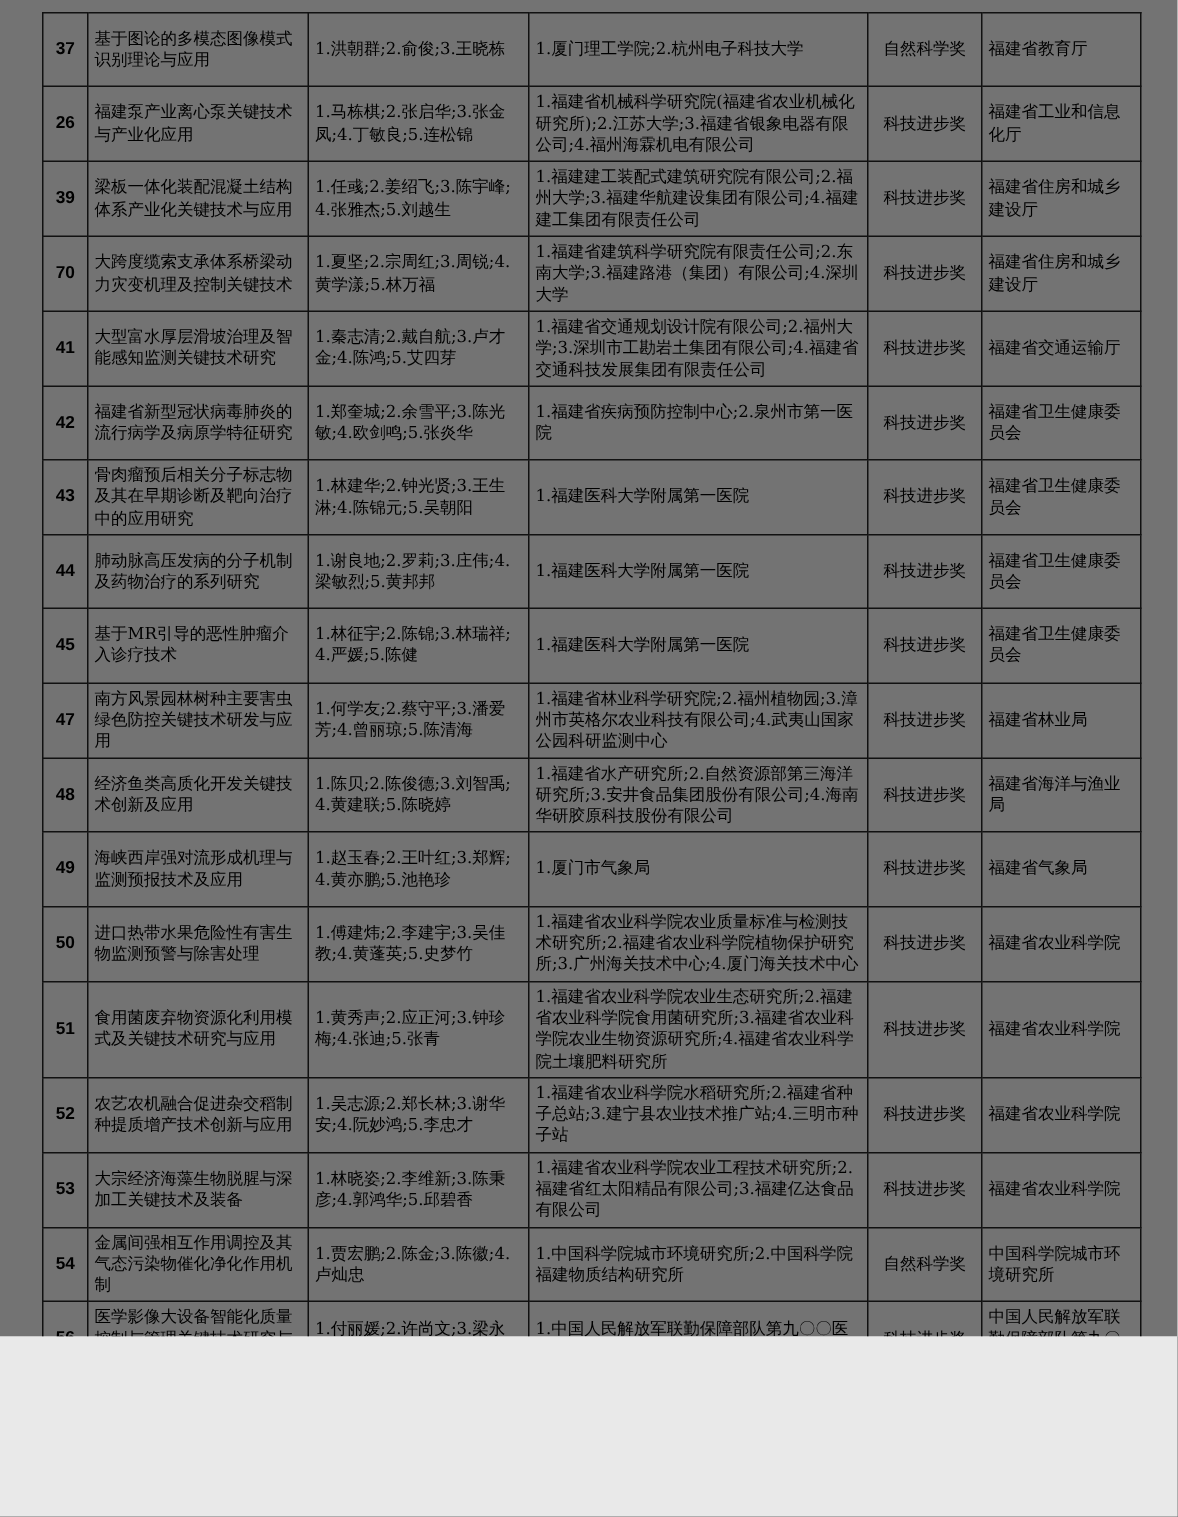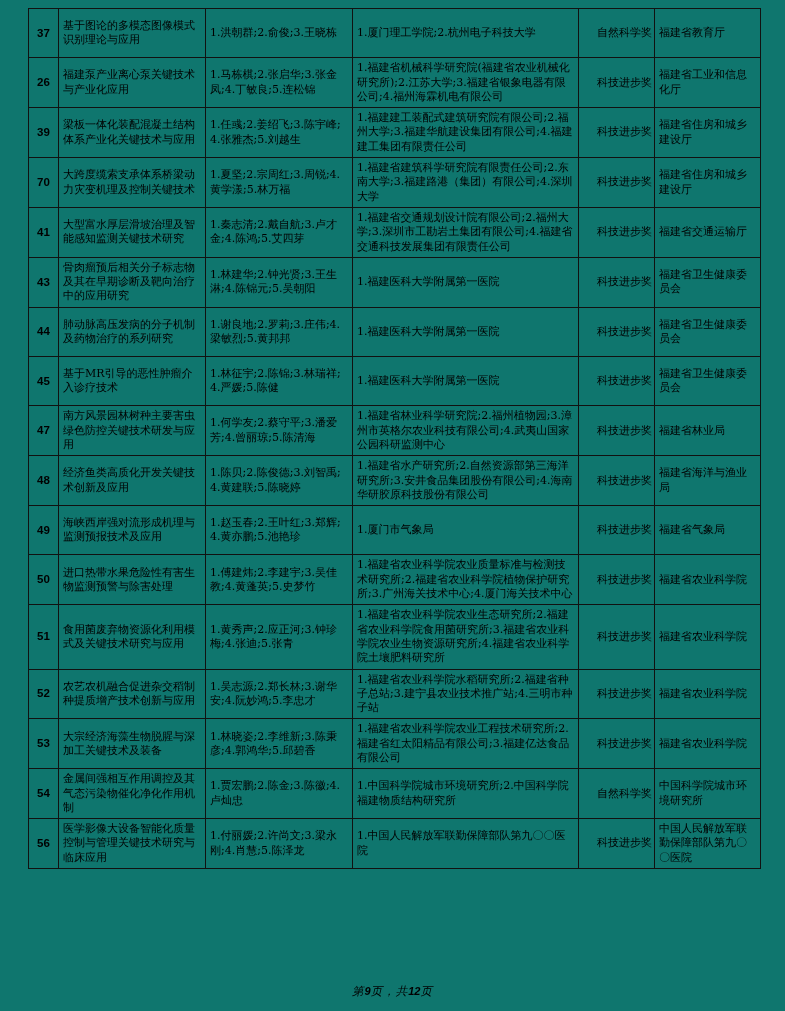--- a/index.html
+++ b/index.html
@@ -1,22 +1,22 @@
 <!DOCTYPE html>
 <html><head>
 <meta charset="utf-8">
 <style>
   * { box-sizing: border-box; margin: 0; padding: 0; }
   html, body { background: #e9e9e9; }
   body { font-family: "DejaVu Serif", serif; }
   .page {
     position: relative;
     width: 785px;
-    height: 1011px;
-    background: #0f766e;
+    height: 891px;
+    background: #737373;
     overflow: hidden;
   }
   table.award-table {
     position: absolute;
     left: 28px;
     top: 8px;
     width: 732px;
     border-collapse: collapse;
     table-layout: fixed;
   }
@@ -35,21 +35,21 @@
   col.c-people{ width: 147px; }
   col.c-orgs  { width: 226px; }
   col.c-award { width: 76px; }
   col.c-dept  { width: 106px; }
   td.c-no {
     text-align: center;
     font-family: "Liberation Sans", sans-serif;
     font-weight: bold;
     font-size: 11.5px;
   }
-  td.c-award { text-align: right; padding: 17px 2px; margin-top: 22px; }
+  td.c-award { text-align: center; padding: 17px 2px; margin-top: 22px; }
   td.c-title, td.c-people, td.c-orgs, td.c-dept { text-align: left; }
   .footer {
     position: absolute;
     left: 0;
     top: 984px;
     width: 785px;
     text-align: center;
     font-size: 11.5px;
     color: #000000;
     letter-spacing: 1px;
@@ -115,20 +115,28 @@
 
   <tr>
     <td class="c-no">41</td>
     <td class="c-title">大型富水厚层滑坡治理及智能感知监测关键技术研究</td>
     <td class="c-people">1.秦志清;2.戴自航;3.卢才金;4.陈鸿;5.艾四芽</td>
     <td class="c-orgs">1.福建省交通规划设计院有限公司;2.福州大学;3.深圳市工勘岩土集团有限公司;4.福建省交通科技发展集团有限责任公司</td>
     <td class="c-award">科技进步奖</td>
     <td class="c-dept">福建省交通运输厅</td>
   </tr>
 
+  <tr>
+    <td class="c-no">42</td>
+    <td class="c-title">福建省新型冠状病毒肺炎的流行病学及病原学特征研究</td>
+    <td class="c-people">1.郑奎城;2.余雪平;3.陈光敏;4.欧剑鸣;5.张炎华</td>
+    <td class="c-orgs">1.福建省疾病预防控制中心;2.泉州市第一医院</td>
+    <td class="c-award">科技进步奖</td>
+    <td class="c-dept">福建省卫生健康委员会</td>
+  </tr>
 
   <tr>
     <td class="c-no">43</td>
     <td class="c-title">骨肉瘤预后相关分子标志物及其在早期诊断及靶向治疗中的应用研究</td>
     <td class="c-people">1.林建华;2.钟光贤;3.王生淋;4.陈锦元;5.吴朝阳</td>
     <td class="c-orgs">1.福建医科大学附属第一医院</td>
     <td class="c-award">科技进步奖</td>
     <td class="c-dept">福建省卫生健康委员会</td>
   </tr>
 

